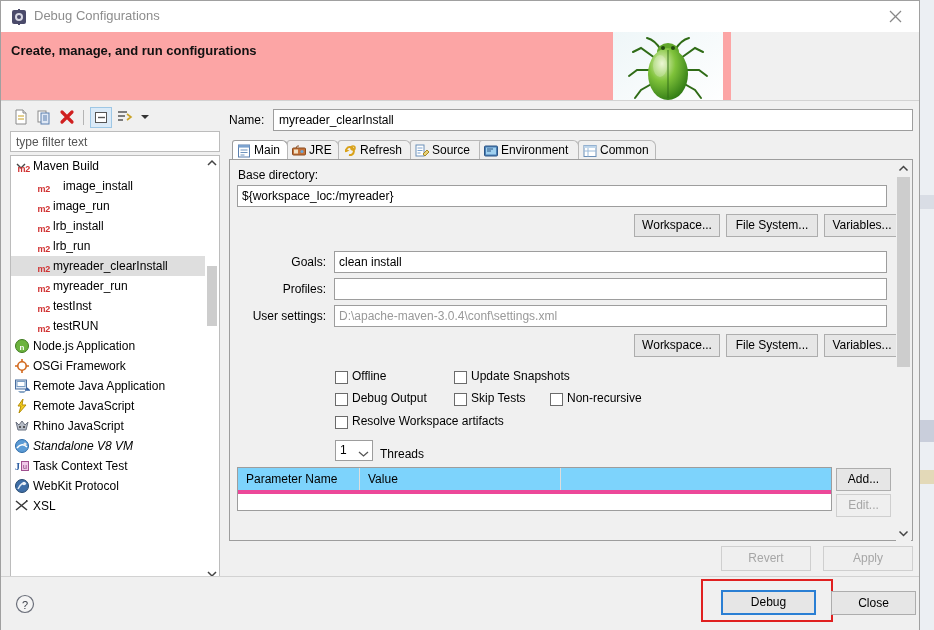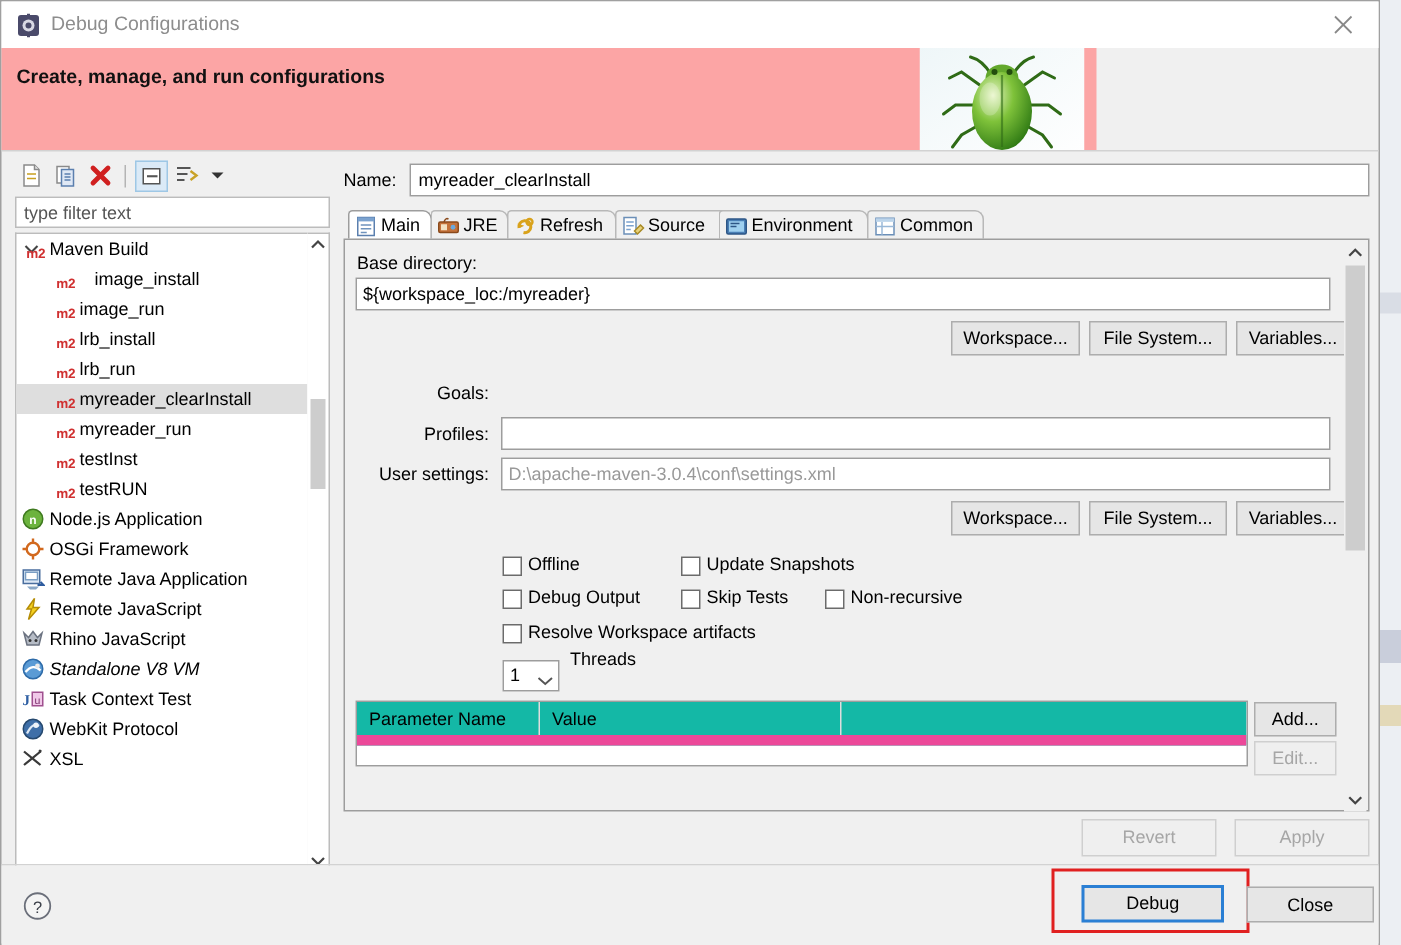--- a/index.html
+++ b/index.html
@@ -95,21 +95,21 @@
 
   .cbrow{position:absolute;font-size:12px;}
   .cb{position:absolute;width:13px;height:13px;background:#fff;border:1px solid #6b6b6b;box-sizing:border-box;}
   .cbl{position:absolute;left:17px;top:-2px;white-space:nowrap;}
 
   .spin{position:absolute;width:38px;height:21px;background:#fff;border:1px solid #9d9d9d;box-sizing:border-box;}
   .spin .v{position:absolute;left:4px;top:2px;font-size:12px;}
   .spin .ar{position:absolute;right:3px;top:6px;}
 
   .tbl{position:absolute;background:#fff;border:1px solid #9d9d9d;box-sizing:border-box;overflow:hidden;}
-  .tbl .hd{position:absolute;left:0;top:0;width:100%;height:22px;background:#14b8a6;border-bottom:7px solid #ec4899;}
+  .tbl .hd{position:absolute;left:0;top:0;width:100%;height:22px;background:#7dd3fc;border-bottom:4px solid #ec4899;}
   .tbl .hc{position:absolute;top:4px;font-size:12px;}
   .tbl .vdiv{position:absolute;top:0;width:1px;height:22px;background:#ddd;}
 
   
   .footer-sep{position:absolute;left:0;top:575px;width:918px;height:1px;background:#d2d2d2;}
   .footer{position:absolute;left:0;top:576px;width:918px;height:53px;background:#f0f0f0;}
   .help{position:absolute;left:14px;top:17px;width:20px;height:20px;}
   .redbox{position:absolute;left:700px;top:578px;width:132px;height:43px;border:2px solid #e02020;box-sizing:border-box;}
   .debug-btn{position:absolute;left:720px;top:589px;width:95px;height:25px;background:#e6e6e6;border:2px solid #2a7fd4;box-sizing:border-box;
              font-size:12px;text-align:center;line-height:21px;}
@@ -418,20 +418,23 @@
       <div class="lbl" style="left:8px;top:8px;">Base directory:</div>
       <div class="inp" style="left:7px;top:25px;width:650px;">
         <span>${workspace_loc:/myreader}</span>
       </div>
 
       <div class="btn" style="left:404px;top:54px;width:86px;">Workspace...</div>
       <div class="btn" style="left:496px;top:54px;width:92px;">File System...</div>
       <div class="btn" style="left:594px;top:54px;width:76px;">Variables...</div>
 
       <div class="lbl right" style="left:20px;top:95px;width:76px;">Goals:</div>
+      <div class="inp" style="left:104px;top:91px;width:553px;">
+        <span>clean install</span>
+      </div>
 
       <div class="lbl right" style="left:20px;top:122px;width:76px;">Profiles:</div>
       <div class="inp" style="left:104px;top:118px;width:553px;">
         <span></span>
       </div>
 
       <div class="lbl right" style="left:4px;top:149px;width:92px;">User settings:</div>
       <div class="inp" style="left:104px;top:145px;width:553px;">
         <span class="dim">D:\apache-maven-3.0.4\conf\settings.xml</span>
       </div>
@@ -466,21 +469,21 @@
       </div>
 
       <div class="spin" style="left:105px;top:280px;">
         <span class="v">1</span>
         <span class="ar">
           <svg width="11" height="8" viewBox="0 0 11 8">
               <path d="M1 2 l4.5 4 l4.5 -4" fill="none" stroke="#555" stroke-width="1.3"></path>
             </svg>
         </span>
       </div>
-      <div class="lbl" style="left:150px;top:272px;">Threads</div>
+      <div class="lbl" style="left:150px;top:287px;">Threads</div>
 
       <div class="tbl" style="left:7px;top:307px;width:595px;height:44px;">
         <div class="hd">
           <span class="hc" style="left:8px;">Parameter Name</span>
           <span class="hc" style="left:130px;">Value</span>
           <span class="vdiv" style="left:121px;"></span>
           <span class="vdiv" style="left:322px;"></span>
         </div>
       </div>
       <div class="btn" style="left:606px;top:308px;width:55px;">Add...</div>

